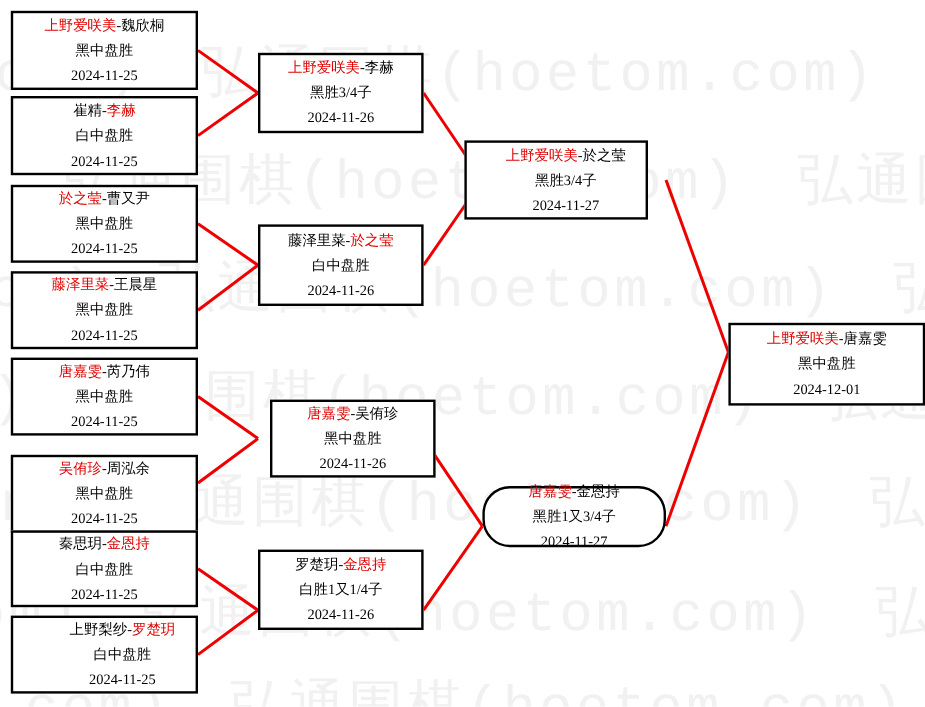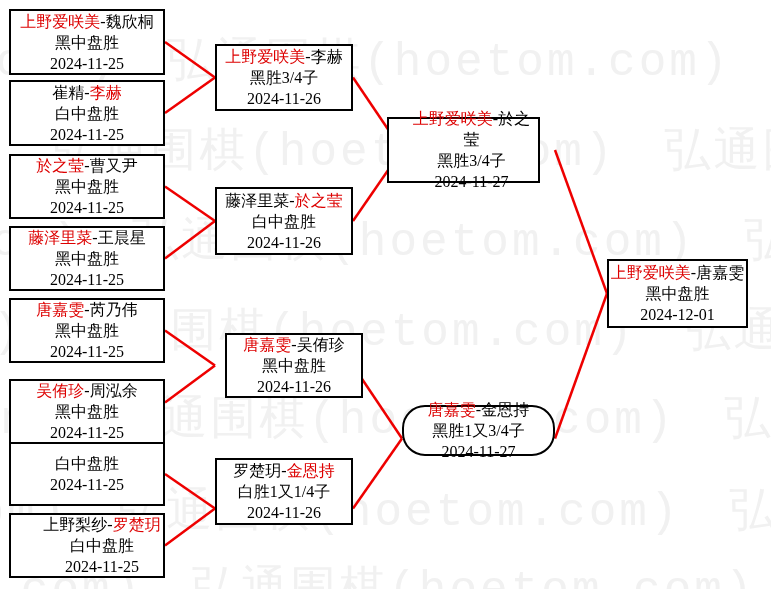--- a/index.html
+++ b/index.html
@@ -13,21 +13,21 @@
     position:absolute;white-space:nowrap;color:var(--wm);
     font-family:"Liberation Mono","DejaVu Sans Mono",monospace;
     font-size:46px;line-height:46px;letter-spacing:3px;
   }
   .wires{position:absolute;left:0;top:0;z-index:1;}
   .wires line{stroke:var(--line);stroke-width:2.5;}
   .box{
     position:absolute;z-index:2;box-sizing:border-box;background:#fff;
     border:2px solid var(--border);
     display:flex;flex-direction:column;justify-content:center;
-    text-align:center;font-size:16px;line-height:21px;color:#000;
+    text-align:center;font-size:12px;line-height:21px;color:#000;
   }
   .win{color:var(--win);}
 </style>
 </head>
 <body>
 
 <div class="stage" style="--win: #dd0000; --line: #ee0000; --wm: #f1f1f1; --border: #000000;">
 
   <div class="wm-layer">
     <div class="wm-row" style="top:40px;left:-445px;">弘通围棋(hoetom.com)　弘通围棋(hoetom.com)　弘通围棋(hoetom.com)　弘通围棋(hoetom.com)</div>
@@ -80,20 +80,21 @@
     <div><span></span><span class="win">唐嘉雯</span><span>-芮乃伟</span></div>
     <div>黑中盘胜</div>
     <div>2024-11-25</div>
   </div>
   <div class="box" style="left:9px;top:379px;width:156px;height:65px;font-family:Liberation Serif, serif;">
     <div><span></span><span class="win">吴侑珍</span><span>-周泓余</span></div>
     <div>黑中盘胜</div>
     <div>2024-11-25</div>
   </div>
   <div class="box" style="left:9px;top:442px;width:156px;height:64px;">
+    <div><span>秦思玥-</span><span class="win">金恩持</span><span></span></div>
     <div>白中盘胜</div>
     <div>2024-11-25</div>
   </div>
   <div class="box" style="left:9px;top:513px;width:156px;height:65px;padding-left:30px;">
     <div><span>上野梨纱-</span><span class="win">罗楚玥</span><span></span></div>
     <div>白中盘胜</div>
     <div>2024-11-25</div>
   </div>
 
   <div class="box" style="left:215px;top:44px;width:138px;height:67px;">
@@ -121,19 +122,19 @@
     <div><span></span><span class="win">上野爱咲美</span><span>-於之莹</span></div>
     <div>黑胜3/4子</div>
     <div>2024-11-27</div>
   </div>
   <div class="box" style="left:402px;top:405px;width:153px;height:51px;border-radius:23px;">
     <div><span></span><span class="win">唐嘉雯</span><span>-金恩持</span></div>
     <div>黑胜1又3/4子</div>
     <div>2024-11-27</div>
   </div>
 
-  <div class="box" style="left:607px;top:259px;width:141px;height:69px;">
+  <div class="box" style="left:607px;top:269px;width:164px;height:69px;">
     <div><span></span><span class="win">上野爱咲美</span><span>-唐嘉雯</span></div>
     <div>黑中盘胜</div>
     <div>2024-12-01</div>
   </div>
 
 </div>
 
 </body></html>

